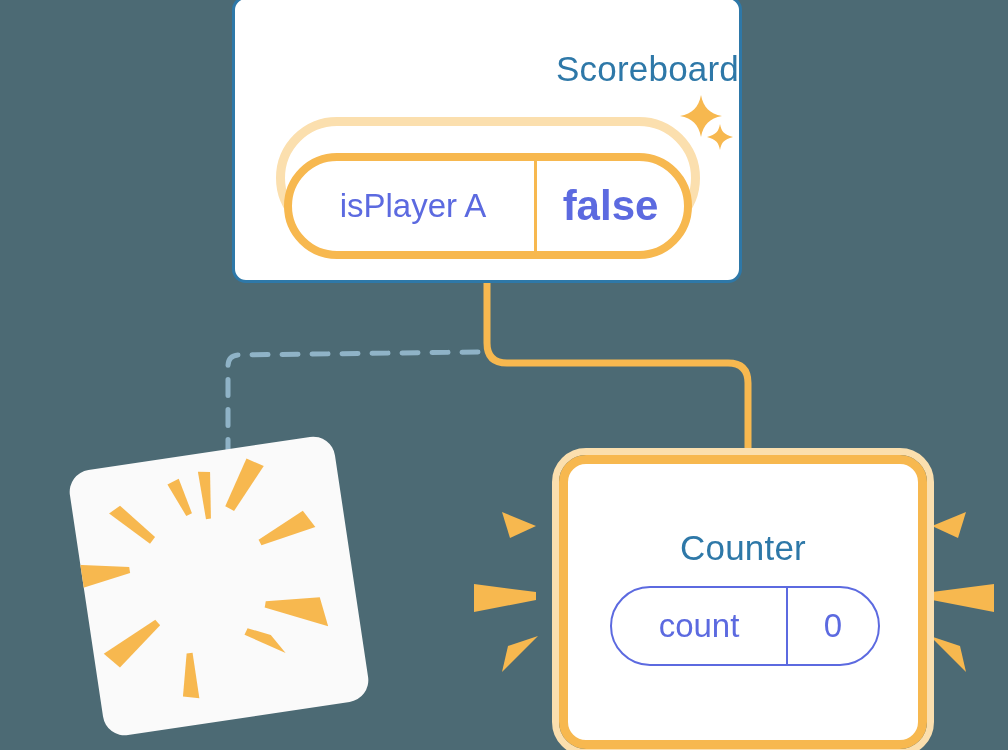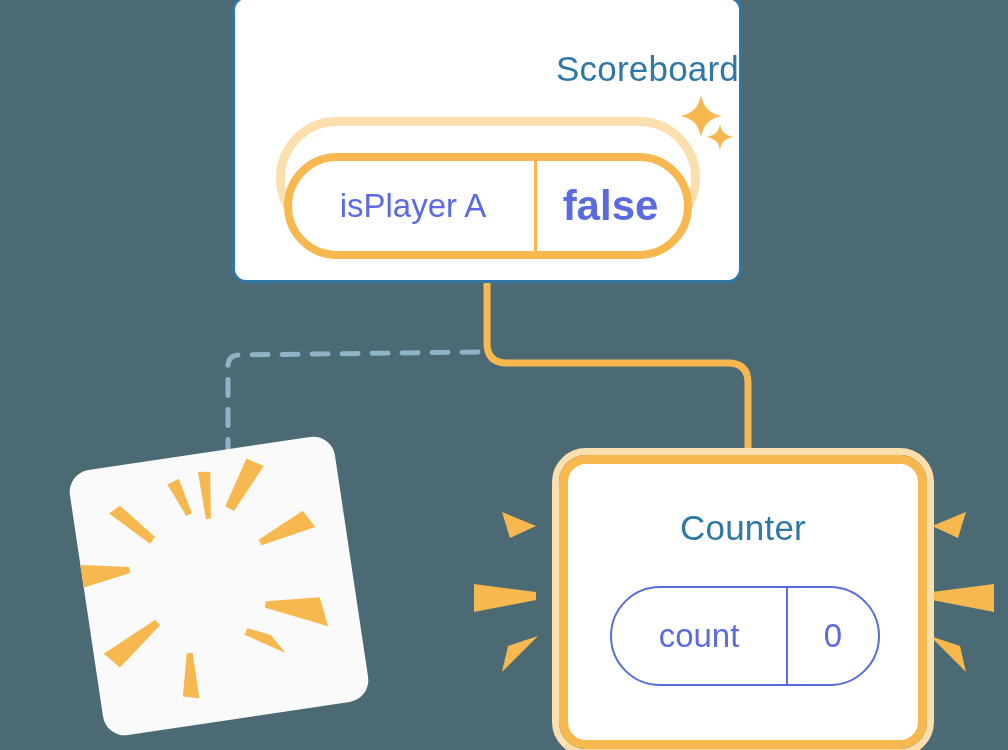--- a/index.html
+++ b/index.html
@@ -142,29 +142,29 @@
     left: 559px;
     top: 455px;
     width: 368px;
     height: 294px;
     background: #ffffff;
     border: 9px solid #f7b84f;
     border-radius: 27px;
     box-sizing: border-box;
   }
   .counter-card .card-title {
-    margin-top: 44px;
+    margin-top: 64px;
   }
 
   .pill-cool {
     position: absolute;
     left: 610px;
     top: 586px;
     width: 270px;
-    height: 100px;
+    height: 80px;
     border: 2px solid #5c6ae0;
     border-radius: 50px;
     box-sizing: border-box;
     background: #ffffff;
     display: flex;
     align-items: stretch;
   }
   .pill-cool .pill-key {
     flex: 0 0 174px;
     display: flex;

